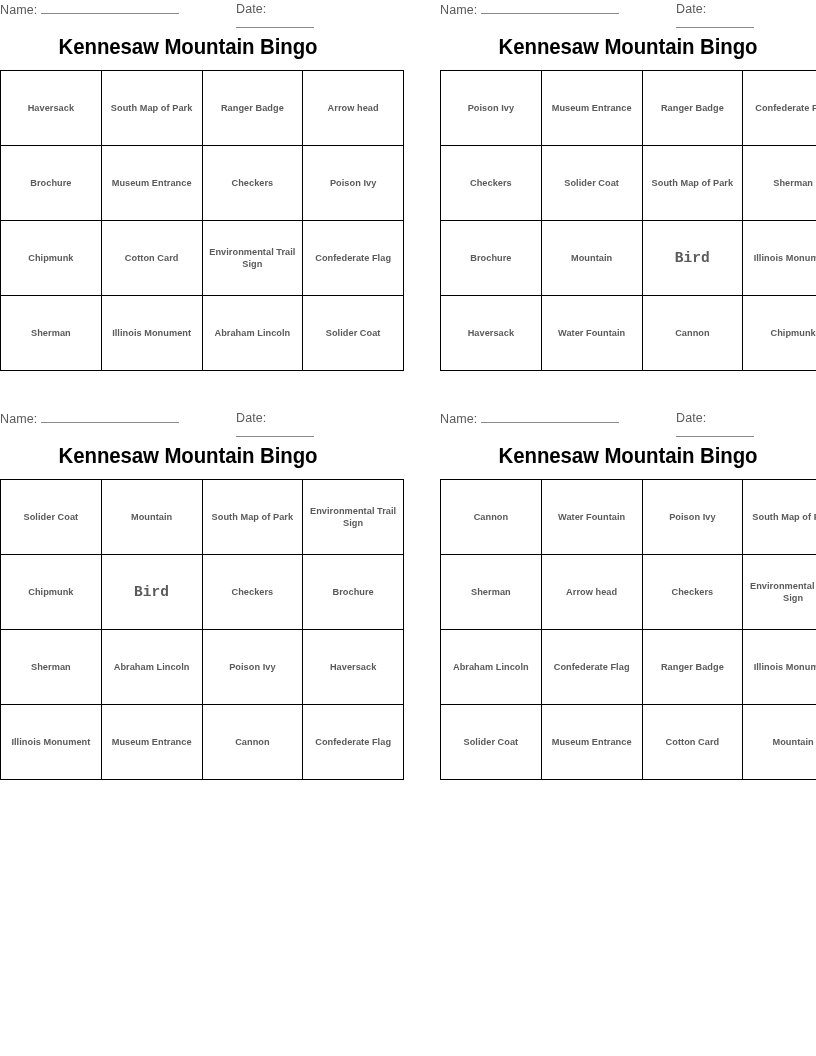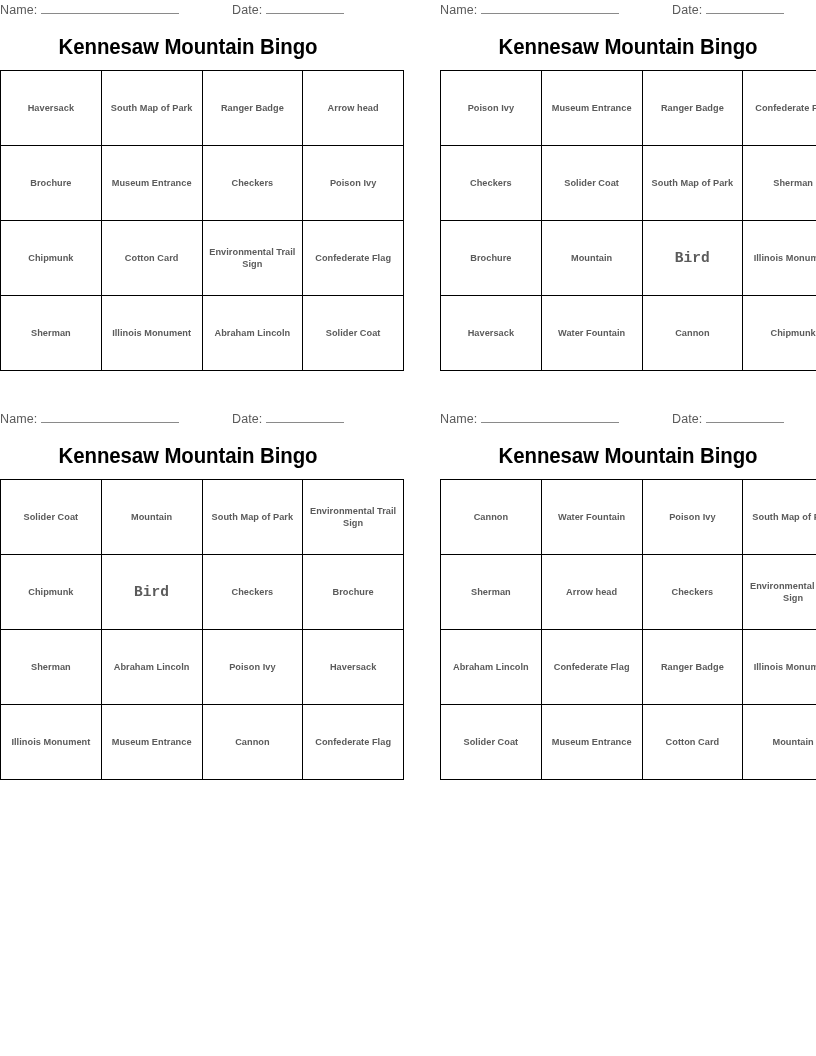--- a/index.html
+++ b/index.html
@@ -43,21 +43,21 @@
     color: #5a5a5a;
     white-space: nowrap;
   }
   .nd-group {
     position: absolute;
     top: 2px;
     display: flex;
     align-items: baseline;
   }
   .nd-name { left: 0px; }
-  .nd-date { left: 232px; }
+  .nd-date { left: 232px; flex-direction: column; }
   .nd-label {
     font-size: 12.5px;
     color: #5a5a5a;
     letter-spacing: 0.1px;
   }
   .nd-rule {
     display: inline-block;
     border-bottom: 1px solid #8a8a8a;
     margin-left: 4px;
     height: 11px;

